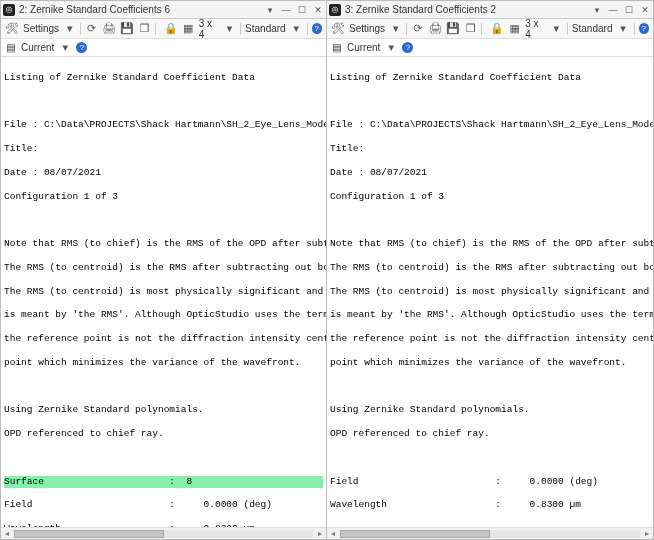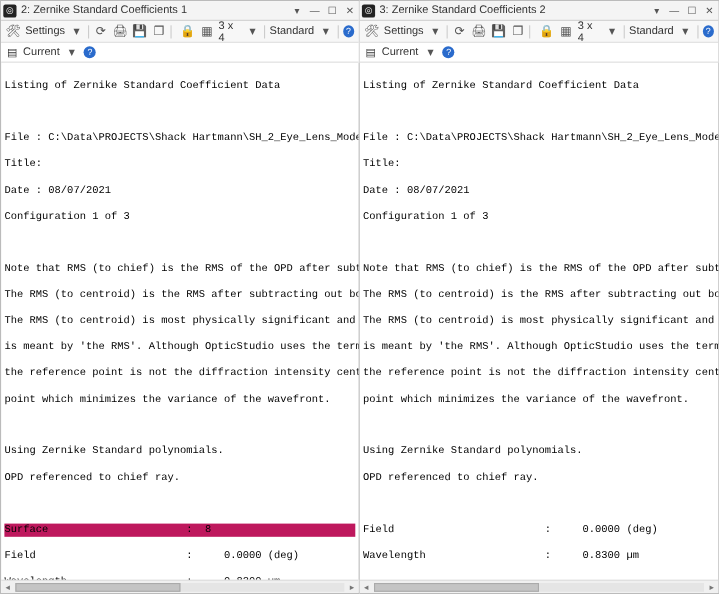--- a/index.html
+++ b/index.html
@@ -114,21 +114,21 @@
     position: relative;
   }
   .report {
     font-family: "Courier New", monospace;
     font-size: 9.5px;
     line-height: 1.25;
     white-space: pre;
     padding: 3px;
   }
   .row { white-space: pre; }
-  .hl { background: #be185d; }
+  .hl { background: #86efac; }
   .scrollbar-h {
     position: absolute;
     left: 0; right: 0; bottom: 0;
     height: 12px;
     background: #f0f0f0;
     border-top: 1px solid #ddd;
     display: flex;
     align-items: center;
     justify-content: space-between;
   }
@@ -156,21 +156,21 @@
   }
 </style>
 </head>
 <body>
 
 <div class="split">
 
   <div class="pane">
     <div class="titlebar">
       <span class="app-icon">◎</span>
-      <span>2: Zernike Standard Coefficients 1</span>
+      <span>2: Zernike Standard Coefficients 6</span>
       <span class="spacer"></span>
       <span class="win-btn">▾</span>
       <span class="win-btn">—</span>
       <span class="win-btn">☐</span>
       <span class="win-btn">✕</span>
     </div>
 
     <div class="toolbar">
       <span class="tool-icon">🛠</span>
       <span>Settings</span>

